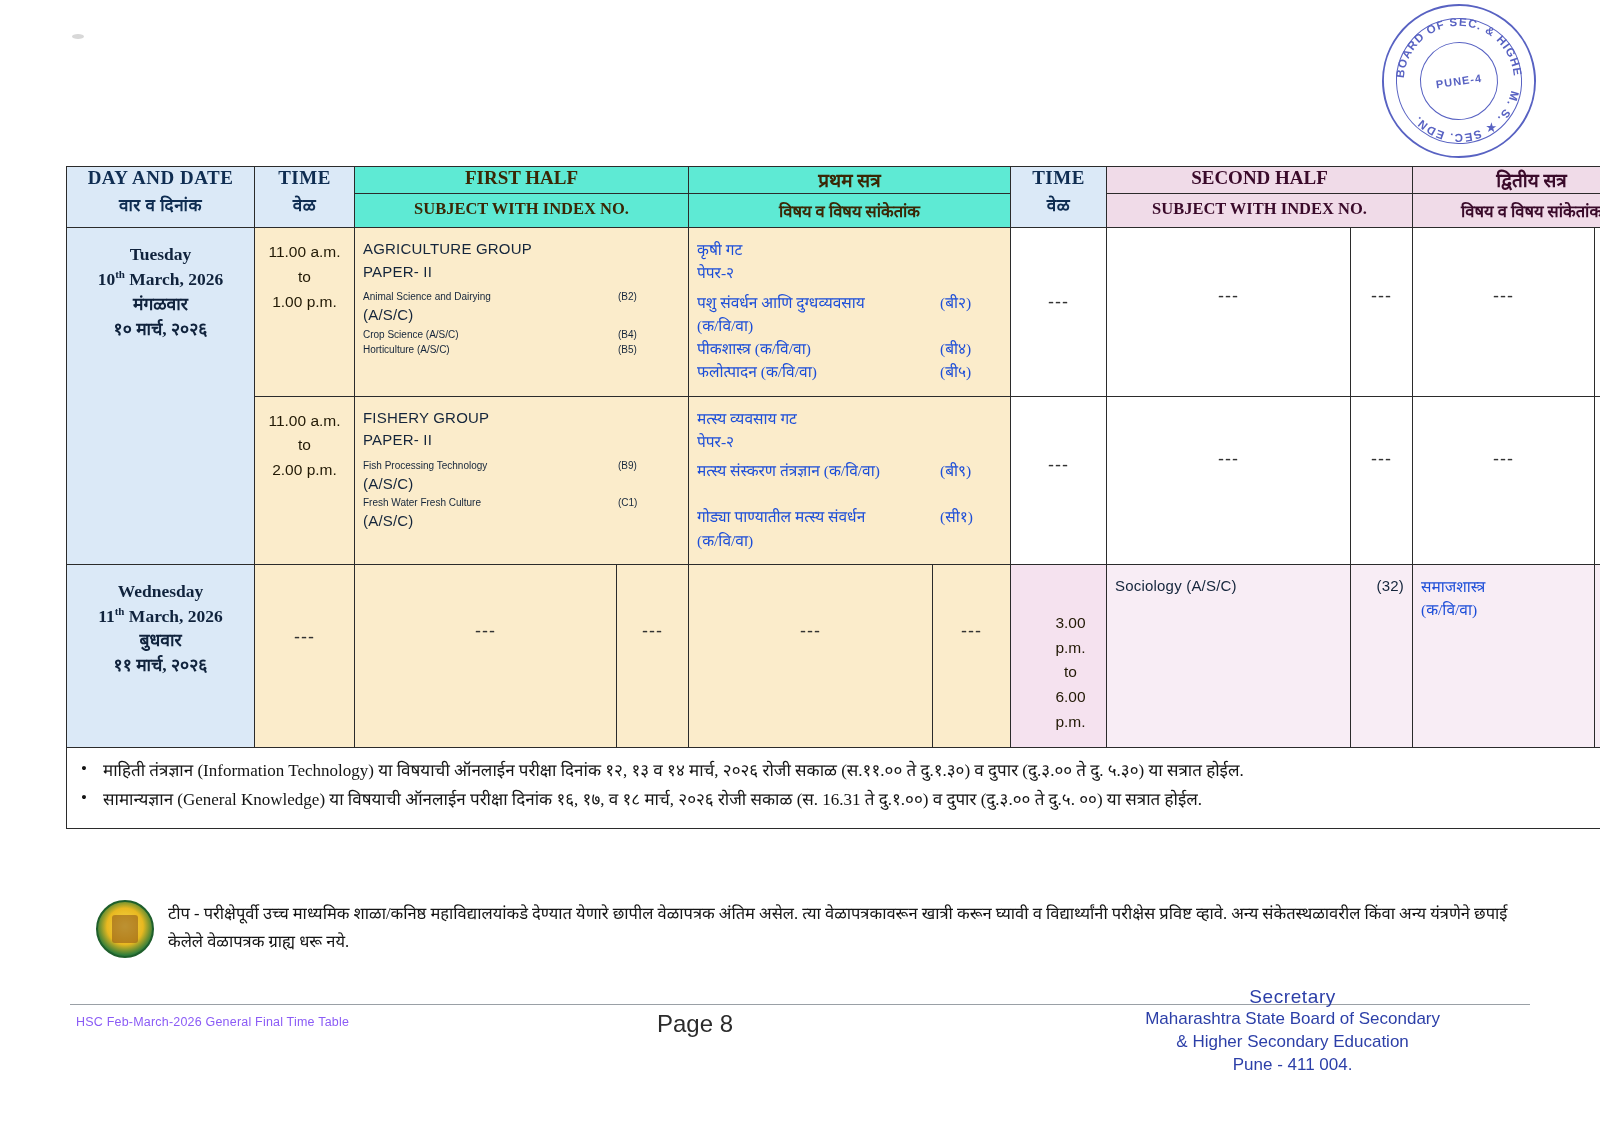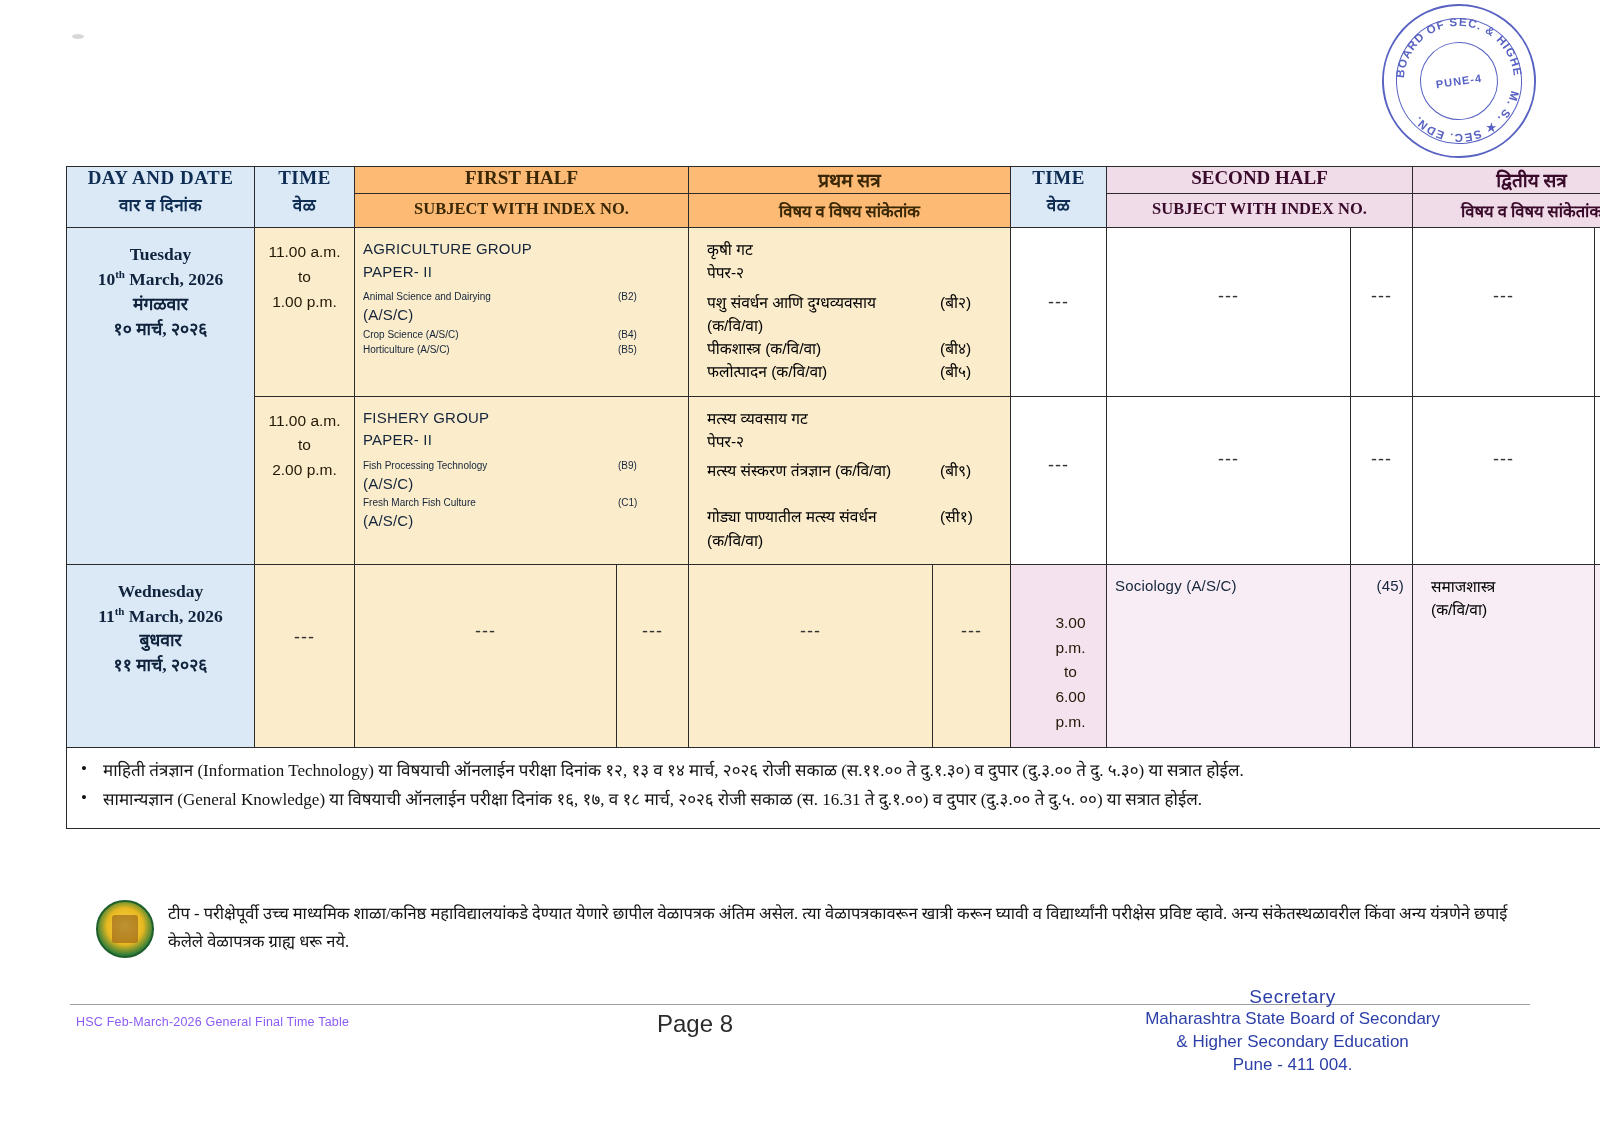--- a/index.html
+++ b/index.html
@@ -80,21 +80,21 @@
     padding: 5px 4px 6px 4px;
     color: #0f2d52;
   }
   .hdr-blue .sub {
     display: block;
     font-size: 17px;
     font-weight: bold;
     padding-top: 4px;
   }
   .hdr-orange {
-    background: #fdba74;
+    background: #5eead4;
     text-align: center;
     font-family: "Liberation Serif", serif;
     font-weight: bold;
     font-size: 19px;
     color: #3a2705;
     padding: 6px 4px;
   }
   .hdr-orange.row2 {
     font-size: 16.5px;
     padding: 5px 4px;
@@ -156,25 +156,24 @@
     display: flex;
     align-items: flex-start;
     font-size: 10px;
     line-height: 1.5;
     color: #14253b;
   }
   .subject-row .s-name { flex: 1 1 auto; }
   .subject-row .s-code { flex: 0 0 62px; text-align: left; }
 
   .marathi-col {
-    font-family: Liberation Sans, sans-serif;
+    font-family: Liberation Serif, serif;
     font-size: 15.5px;
-    color: #000000;
+    color: #1d4ed8;
     line-height: 1.5;
-    margin-left: 10px;
   }
 
   .dashes {
     text-align: center;
     font-size: 18px;
     color: #333;
     letter-spacing: 1px;
   }
   .pad-mid { padding-top: 48px; }
   .pad-mid2 { padding-top: 42px; }
@@ -436,21 +435,21 @@
 
     <td class="subj-cell" colspan="2">
       <div class="grp-line">FISHERY GROUP</div>
       <div class="grp-line" style="margin-bottom:6px;">PAPER- II</div>
       <div class="subject-row">
         <span class="s-name">Fish Processing Technology</span>
         <span class="s-code">(B9)</span>
       </div>
       <div class="grp-line">(A/S/C)</div>
       <div class="subject-row">
-        <span class="s-name">Fresh March Fish Culture</span>
+        <span class="s-name">Fresh Water Fresh Culture</span>
         <span class="s-code">(C1)</span>
       </div>
       <div class="grp-line">(A/S/C)</div>
     </td>
 
     <td class="subj-cell" colspan="2">
       <div class="marathi-col">मत्स्य व्यवसाय गट</div>
       <div class="marathi-col" style="margin-bottom:6px;">पेपर-२</div>
       <div class="subject-row marathi-col">
         <span class="s-name">मत्स्य संस्करण तंत्रज्ञान (क/वि/वा)</span>
@@ -510,21 +509,21 @@
     <td class="time-cell pink">
       <div style="padding-top:34px;">3.00 p.m.</div>
       <div>to</div>
       <div>6.00 p.m.</div>
     </td>
 
     <td class="subj-cell pink">
       <div class="grp-line">Sociology (A/S/C)</div>
     </td>
     <td class="subj-cell pink">
-      <div class="grp-line" style="text-align:right;">(45)</div>
+      <div class="grp-line" style="text-align:right;">(32)</div>
     </td>
     <td class="subj-cell pink">
       <div class="marathi-col">समाजशास्त्र</div>
       <div class="marathi-col">(क/वि/वा)</div>
     </td>
     <td class="subj-cell pink">
       
     </td>
   </tr>
 

